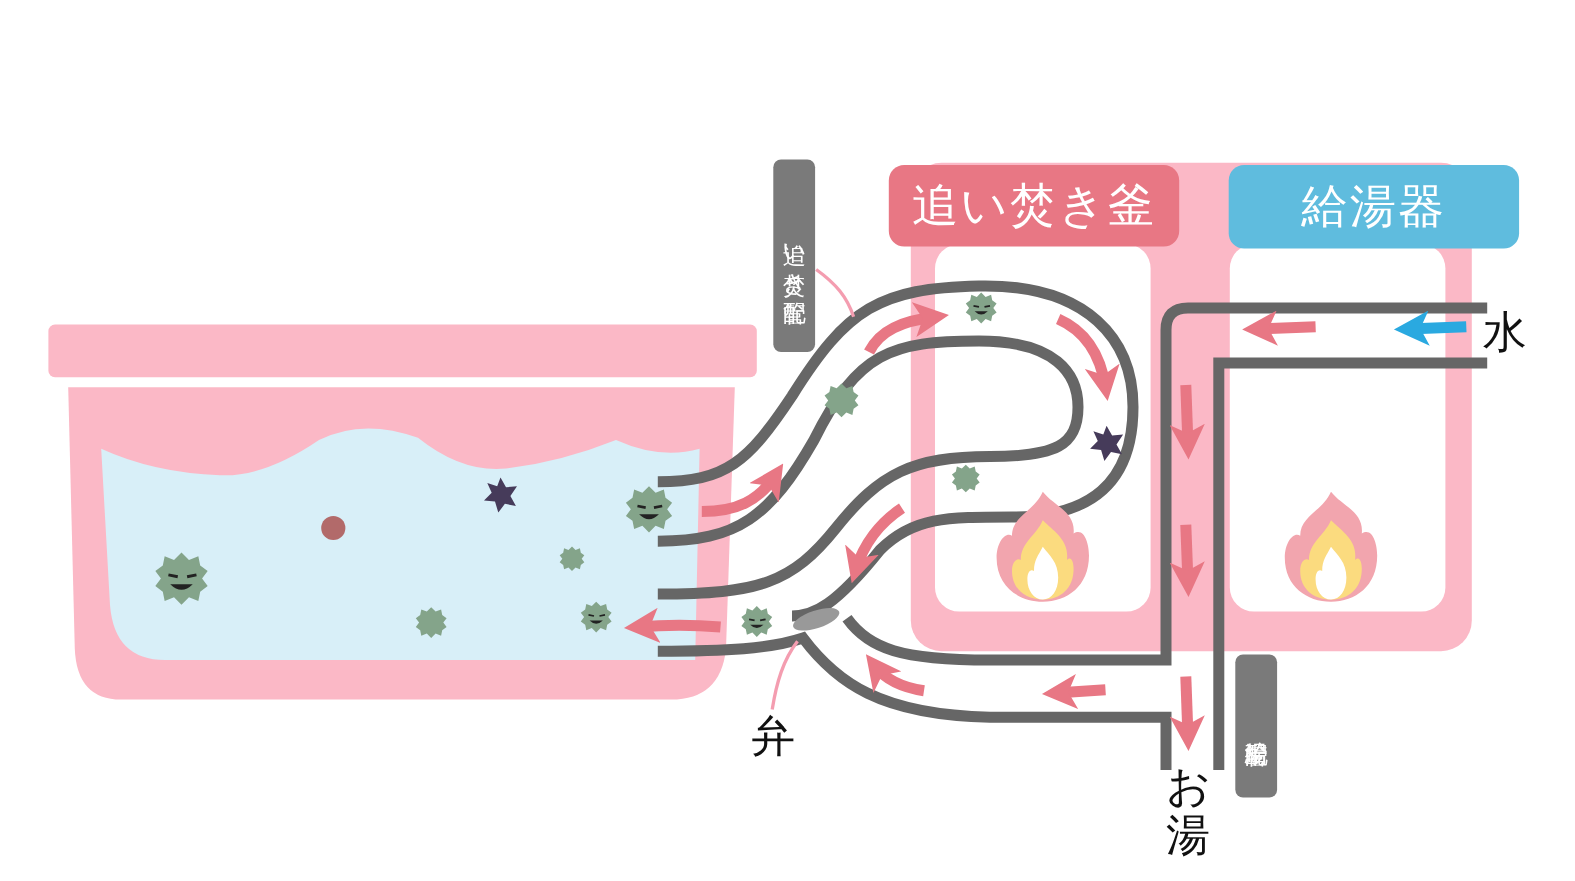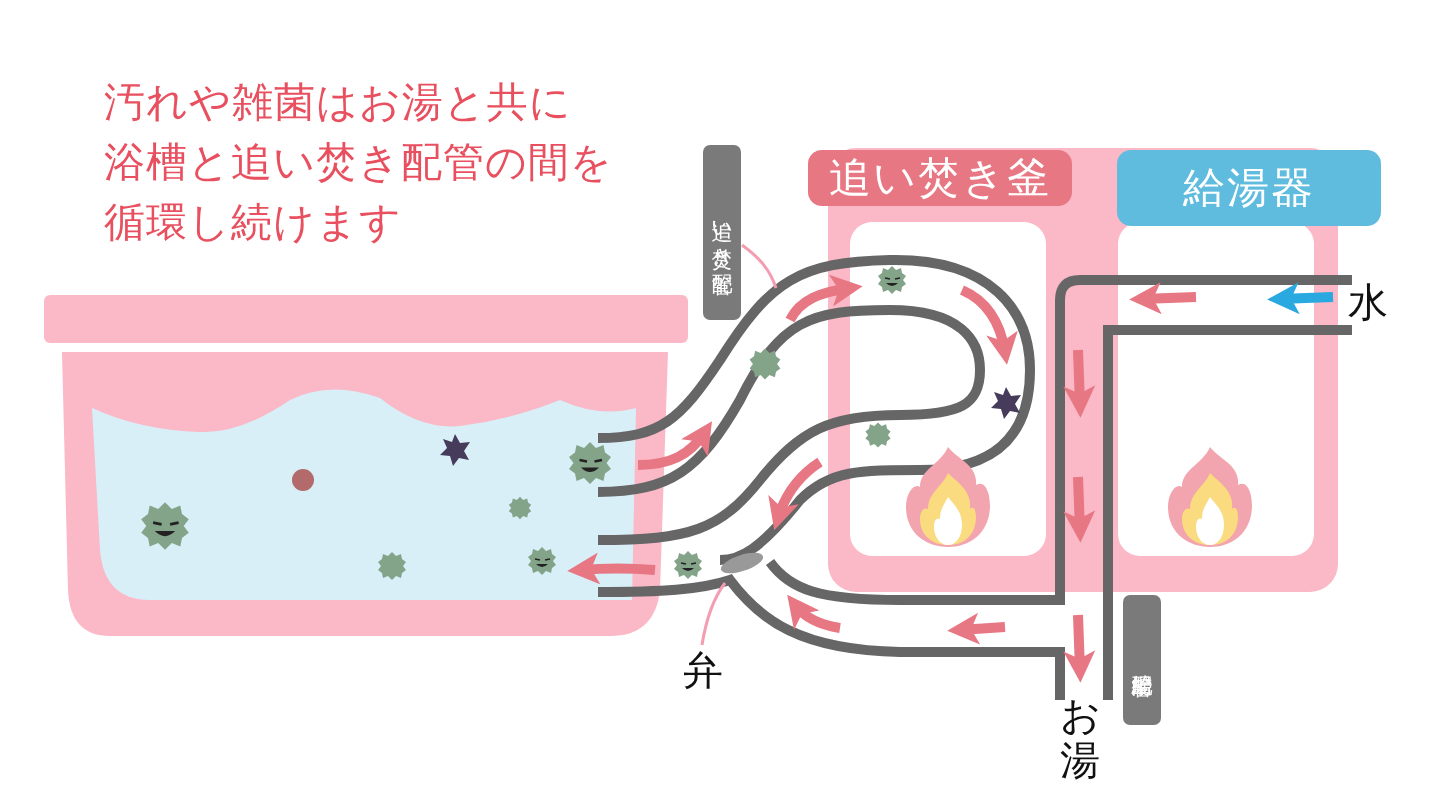--- a/index.html
+++ b/index.html
@@ -98,27 +98,22 @@
       <use href="#germ" transform="translate(765,364) scale(1.1)"></use>
       <use href="#germ" transform="translate(878,435) scale(0.9)"></use>
       <use href="#germface" transform="translate(892,280) scale(1)"></use>
       <use href="#germface" transform="translate(688,565) scale(1)"></use>
       <use href="#star" transform="translate(455,450) scale(1)"></use>
       <use href="#star" transform="translate(1006,403) scale(1)"></use>
       <circle cx="303" cy="480" r="11" fill="#b26a6a"></circle>
     </g>
   </svg>
 
-  <div class="headline">
-    <div>汚れや雑菌はお湯と共に</div>
-    <div>浴槽と追い焚き配管の間を</div>
-    <div>循環し続けます</div>
-  </div>
 
-  <div class="label-box" style="left:808px; top:150px; width:264px; height:56px; background:#e87784;">追い焚き釜</div>
+  <div class="label-box" style="left:808px; top:150px; width:264px; height:74px; background:#e87784;">追い焚き釜</div>
   <div class="label-box" style="left:1093px; top:150px; width:264px; height:76px; background:#5fbcde;margin-left:24px;">給湯器</div>
 
   <div class="vtag" style="left:703px; top:145px; width:38px; height:175px;">追い焚き配管</div>
   <div class="vtag" style="left:1123px; top:595px; width:38px; height:130px;">給湯配管</div>
 
   <div class="black-label" style="left:1348px; top:282px;">水</div>
   <div class="black-label" style="left:1060px; top:695px;">お</div>
   <div class="black-label" style="left:1060px; top:740px;">湯</div>
   <div class="black-label" style="left:683px; top:650px;">弁</div>
 </div>

